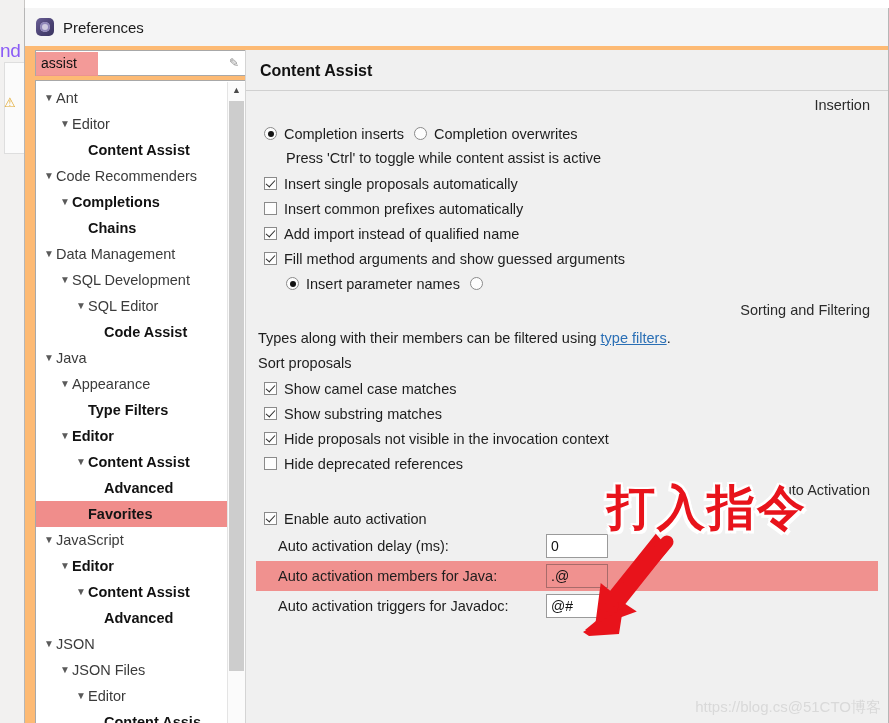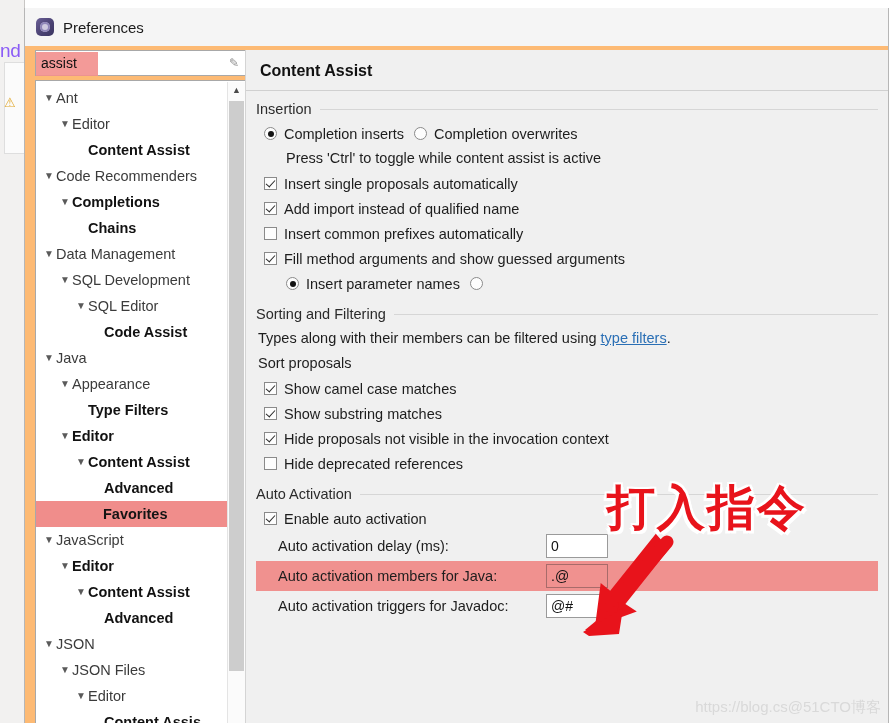--- a/index.html
+++ b/index.html
@@ -239,25 +239,26 @@
     right: 0; bottom: 0;
     overflow: hidden;
   }
 
   .group {
     position: relative;
     margin: 0 10px;
   }
   .group-head {
     display: flex;
-    align-items: center;
+    align-items: flex-end;
     font-size: 14.5px;
     color: #2b2b2b;
     height: 24px;
     margin-top: 6px;
+    flex-direction: column;
   }
   .group-head .ghl {
     flex: none;
     padding-right: 8px;
   }
   .group-head .gline {
     flex: 1 1 auto;
     height: 1px;
     background: #d6d6d6;
   }
@@ -485,21 +486,21 @@
             <span class="tlabel">Editor</span>
           </div>
           <div class="tree-row bold" style="padding-left: 38px;">
             <span class="arrow">▼</span>
             <span class="tlabel">Content Assist</span>
           </div>
           <div class="tree-row bold" style="padding-left: 54px;">
             <span class="arrow empty">▼</span>
             <span class="tlabel">Advanced</span>
           </div>
-          <div class="tree-row bold selected" style="padding-left: 53px; align-items: center;">
+          <div class="tree-row bold selected" style="padding-left: 38px; align-items: center;">
             <span class="arrow empty">▼</span>
             <span class="tlabel">Favorites</span>
           </div>
           <div class="tree-row" style="padding-left: 6px;">
             <span class="arrow">▼</span>
             <span class="tlabel">JavaScript</span>
           </div>
           <div class="tree-row bold" style="padding-left: 22px;">
             <span class="arrow">▼</span>
             <span class="tlabel">Editor</span>
@@ -557,26 +558,26 @@
           <span class="lbl">Completion overwrites</span>
         </div>
 
         <div class="plain-text" style="padding-left:30px;">Press 'Ctrl' to toggle while content assist is active</div>
 
         <div class="row indent2">
           <span class="cb checked"></span>
           <span class="lbl">Insert single proposals automatically</span>
         </div>
         <div class="row indent2">
+          <span class="cb"></span>
+          <span class="lbl">Insert common prefixes automatically</span>
+        </div>
+        <div class="row indent2">
           <span class="cb checked"></span>
           <span class="lbl">Add import instead of qualified name</span>
-        </div>
-        <div class="row indent2">
-          <span class="cb"></span>
-          <span class="lbl">Insert common prefixes automatically</span>
         </div>
 
 
         <div class="row indent2">
           <span class="cb checked"></span>
           <span class="lbl">Fill method arguments and show guessed arguments</span>
         </div>
 
         <div class="row" style="padding-left:30px;">
           <span class="rb checked"></span>

